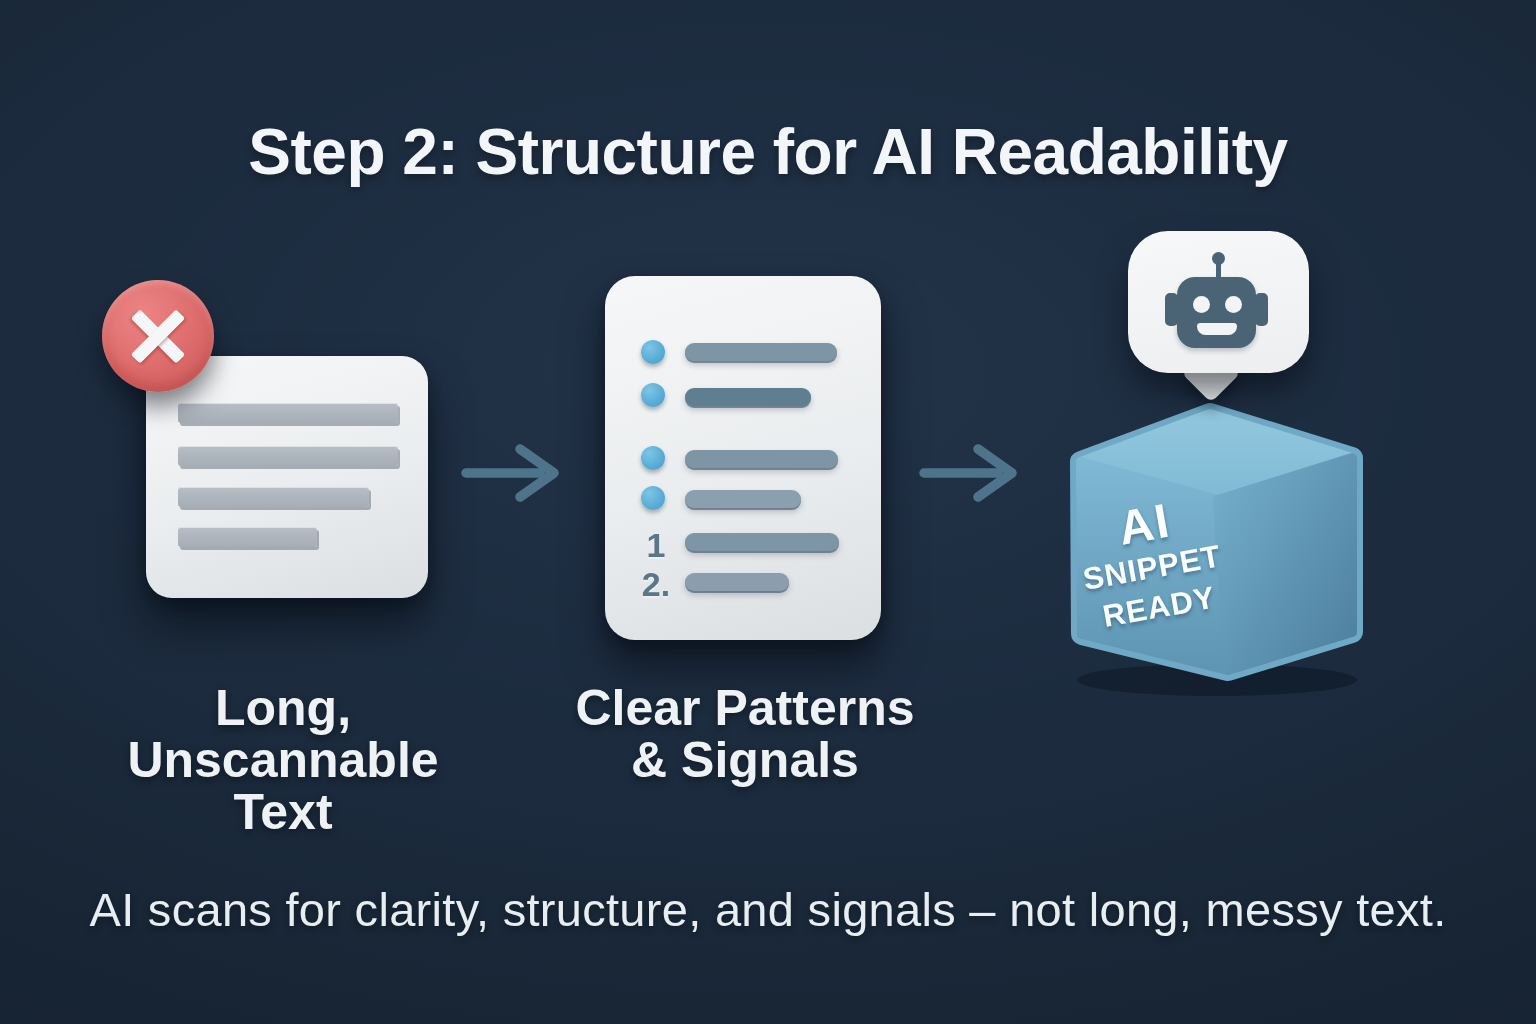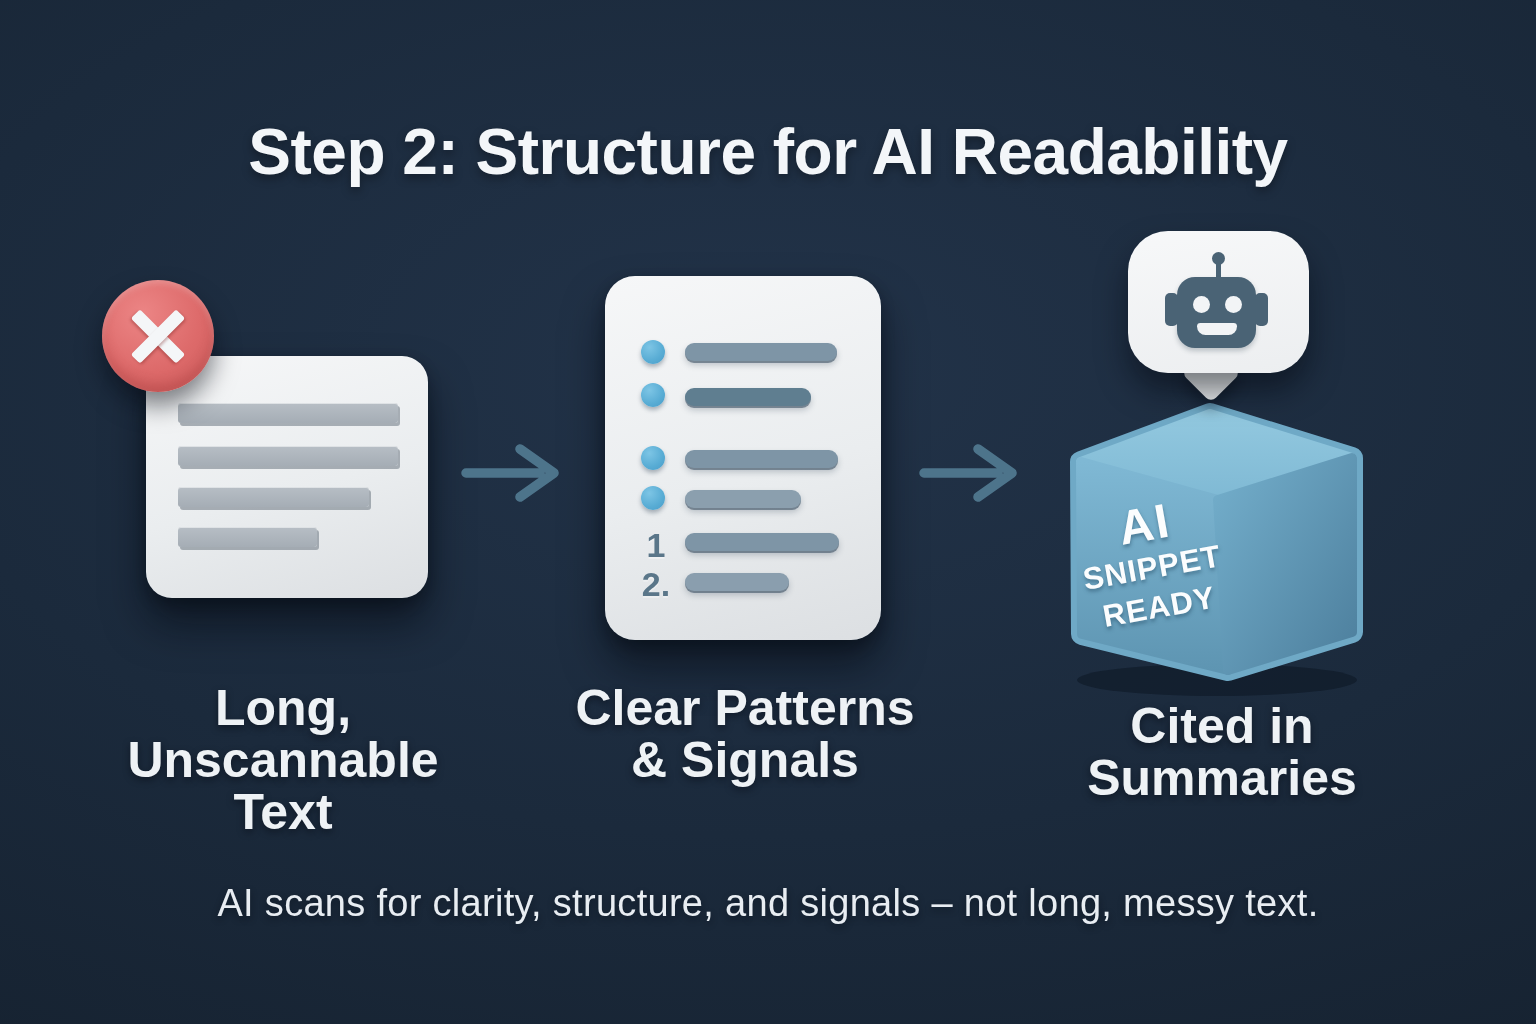--- a/index.html
+++ b/index.html
@@ -101,21 +101,21 @@
   .step-label{
     position:absolute;width:370px;text-align:center;white-space:pre-line;
     font-size:50px;line-height:52px;font-weight:bold;color:#eef2f5;
     text-shadow:0 3px 7px rgba(5,10,18,.5);
   }
   .step-label.before{left:98px;top:682px;}
   .step-label.during{left:560px;top:682px;}
   .step-label.after{left:1037px;top:700px;}
   .caption{
     position:absolute;left:0;right:0;top:882px;text-align:center;
-    font-size:38px;color:#e8edf2;letter-spacing:.3px;
+    font-size:47px;color:#e8edf2;letter-spacing:.3px;
     text-shadow:0 3px 7px rgba(5,10,18,.45);
   }
 </style>
 </head>
 <body>
 
 <div class="stage">
 
   <div class="title">Step 2: Structure for AI Readability</div>
 
@@ -189,18 +189,16 @@
   <div class="bot bot-ear-r"></div>
   <div class="bot-eye l"></div>
   <div class="bot-eye r"></div>
   <div class="bot-mouth"></div>
 
   <div class="step-label before">Long,
 Unscannable
 Text</div>
   <div class="step-label during">Clear Patterns
 &amp; Signals</div>
-  <div class="step-label after">Cited in
-Summaries</div>
 
   <div class="caption">AI scans for clarity, structure, and signals – not long, messy text.</div>
 
 </div>
 
 </body></html>

